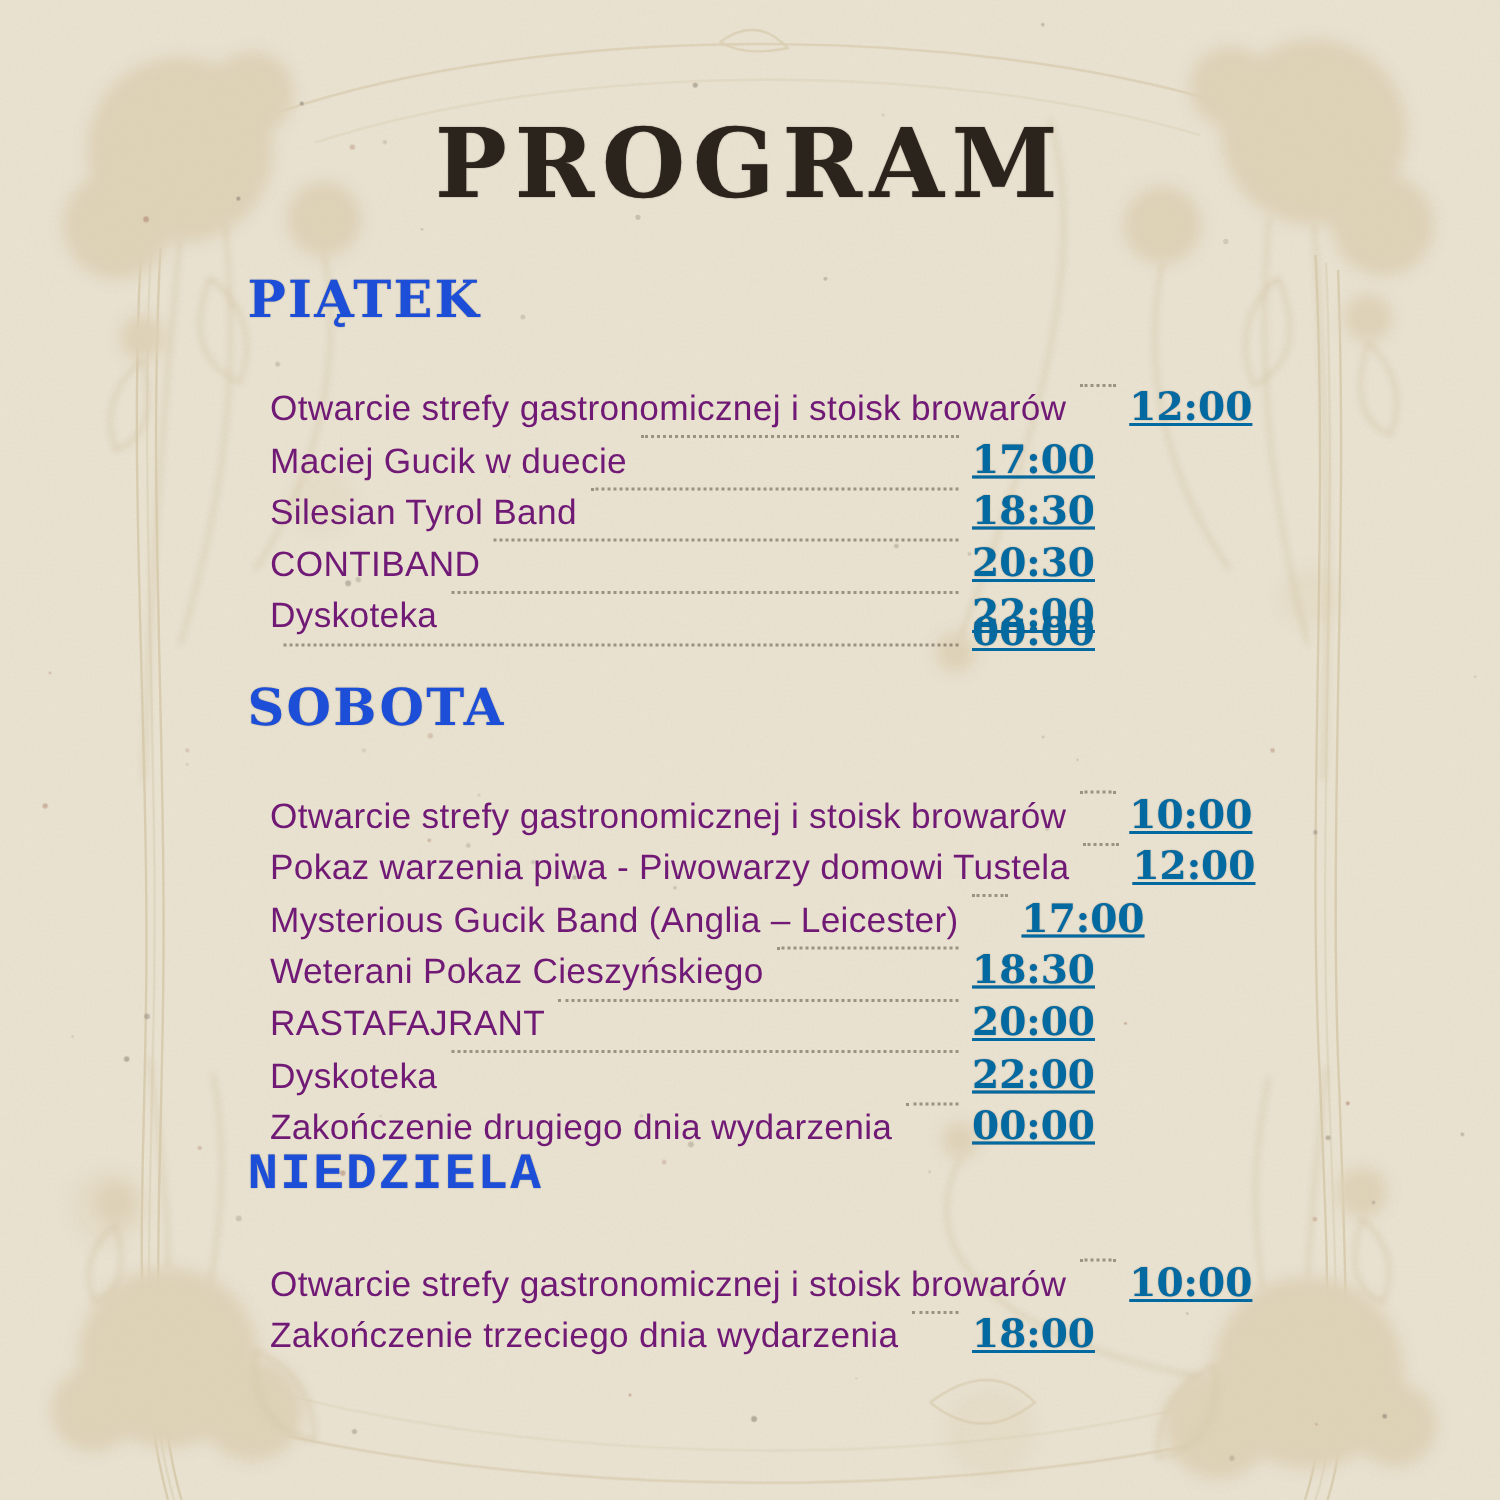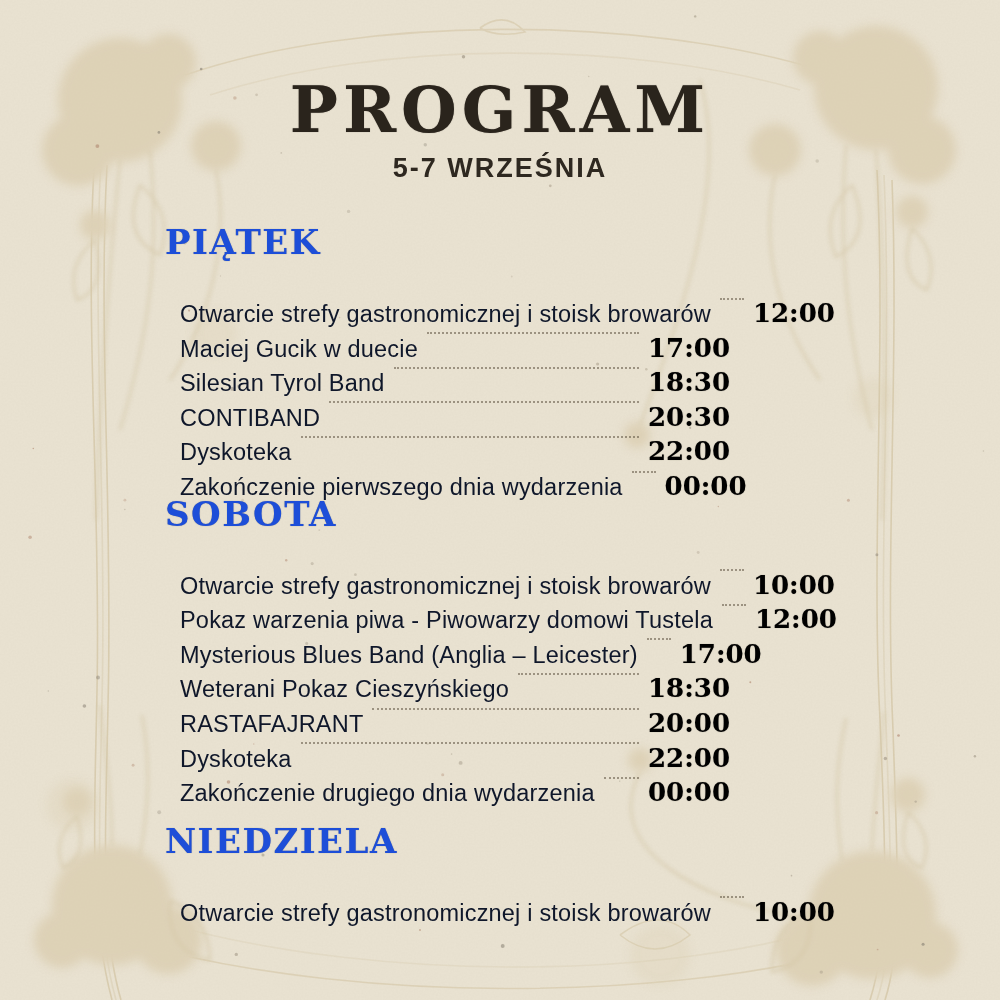--- a/index.html
+++ b/index.html
@@ -44,50 +44,51 @@
     font-family:"DejaVu Serif", serif;
     font-weight:bold;
     font-size:34px;
     line-height:36px;
     letter-spacing:1.5px;
     color:#1d4ed8;
     text-shadow:0 0 1px rgba(42,36,28,.4);
   }
   section.day:nth-of-type(1) h2{margin-top:40px;}
   section.day:nth-of-type(2) h2{margin-top:14px;}
-  section.day:nth-of-type(3) h2{margin-top:35px;}
+  section.day:nth-of-type(3) h2{margin-top:20px;font-family:Liberation Mono, monospace;}
   .rows{margin-top:14px;padding-left:15px;}
   .row{
     display:flex;
     align-items:baseline;
     line-height:34.6px;
     height:34.6px;
   }
   .row .label{
     font-size:23.5px;
-    color:#0f172a;
+    color:#701a75;
     white-space:nowrap;
     letter-spacing:.2px;
     margin-top:23px;
   }
   .row .leader{
     flex:1;
     border-bottom:2px dotted rgba(92,82,64,.55);
     align-self:flex-end;
     margin:0 9px 9px 9px;
     min-width:24px;
   }
   .row .time{
     font-family:"DejaVu Serif", serif;
     font-weight:bold;
     font-size:26px;
-    color:#000000;
+    color:#0369a1;
     min-width:76px;
     text-align:center;
     text-shadow:0 0 1px rgba(36,30,23,.4);
+    text-decoration:underline;
   }
 </style>
 </head>
 <body>
 
 <svg class="ornament" width="1000" height="1000" viewBox="0 0 1000 1000" aria-hidden="true">
   <defs>
     <filter id="soft" x="-80%" y="-80%" width="260%" height="260%">
       <feGaussianBlur stdDeviation="5"></feGaussianBlur>
     </filter>
@@ -274,21 +275,20 @@
         <circle cx="84.4" cy="706.0" r="1.82" fill="#4a4238" opacity="0.52"></circle>
         <circle cx="451.6" cy="754.1" r="0.78" fill="#6f6350" opacity="0.38"></circle>
         <circle cx="511.8" cy="276.5" r="0.91" fill="#6f6350" opacity="0.26"></circle>
       </g>
   </g>
 </svg>
 
 <div class="content">
   <header>
     <h1>PROGRAM</h1>
-    <div class="subtitle">5-7 WRZEŚNIA</div>
   </header>
   <div id="sections">
   <section class="day">
     <h2>PIĄTEK</h2>
     <div class="rows">
   <div class="row">
     <span class="label">Otwarcie strefy gastronomicznej i stoisk browarów</span>
     <span class="leader"></span>
     <span class="time">12:00</span>
   </div>
@@ -311,21 +311,20 @@
     <span class="time">20:30</span>
   </div>
 
   <div class="row">
     <span class="label">Dyskoteka</span>
     <span class="leader"></span>
     <span class="time">22:00</span>
   </div>
 
   <div class="row">
-    <span class="label">Zakończenie pierwszego dnia wydarzenia</span>
     <span class="leader"></span>
     <span class="time">00:00</span>
   </div>
 </div>
   </section>
 
   <section class="day">
     <h2>SOBOTA</h2>
     <div class="rows">
   <div class="row">
@@ -334,21 +333,21 @@
     <span class="time">10:00</span>
   </div>
 
   <div class="row">
     <span class="label">Pokaz warzenia piwa - Piwowarzy domowi Tustela</span>
     <span class="leader"></span>
     <span class="time">12:00</span>
   </div>
 
   <div class="row">
-    <span class="label">Mysterious Blues Band (Anglia – Leicester)</span>
+    <span class="label">Mysterious Gucik Band (Anglia – Leicester)</span>
     <span class="leader"></span>
     <span class="time">17:00</span>
   </div>
 
   <div class="row">
     <span class="label">Weterani Pokaz Cieszyńskiego</span>
     <span class="leader"></span>
     <span class="time">18:30</span>
   </div>
 
@@ -374,16 +373,21 @@
 
   <section class="day">
     <h2>NIEDZIELA</h2>
     <div class="rows">
   <div class="row">
     <span class="label">Otwarcie strefy gastronomicznej i stoisk browarów</span>
     <span class="leader"></span>
     <span class="time">10:00</span>
   </div>
 
+  <div class="row">
+    <span class="label">Zakończenie trzeciego dnia wydarzenia</span>
+    <span class="leader"></span>
+    <span class="time">18:00</span>
+  </div>
 </div>
   </section>
 </div>
 </div>
 
 </body></html>

